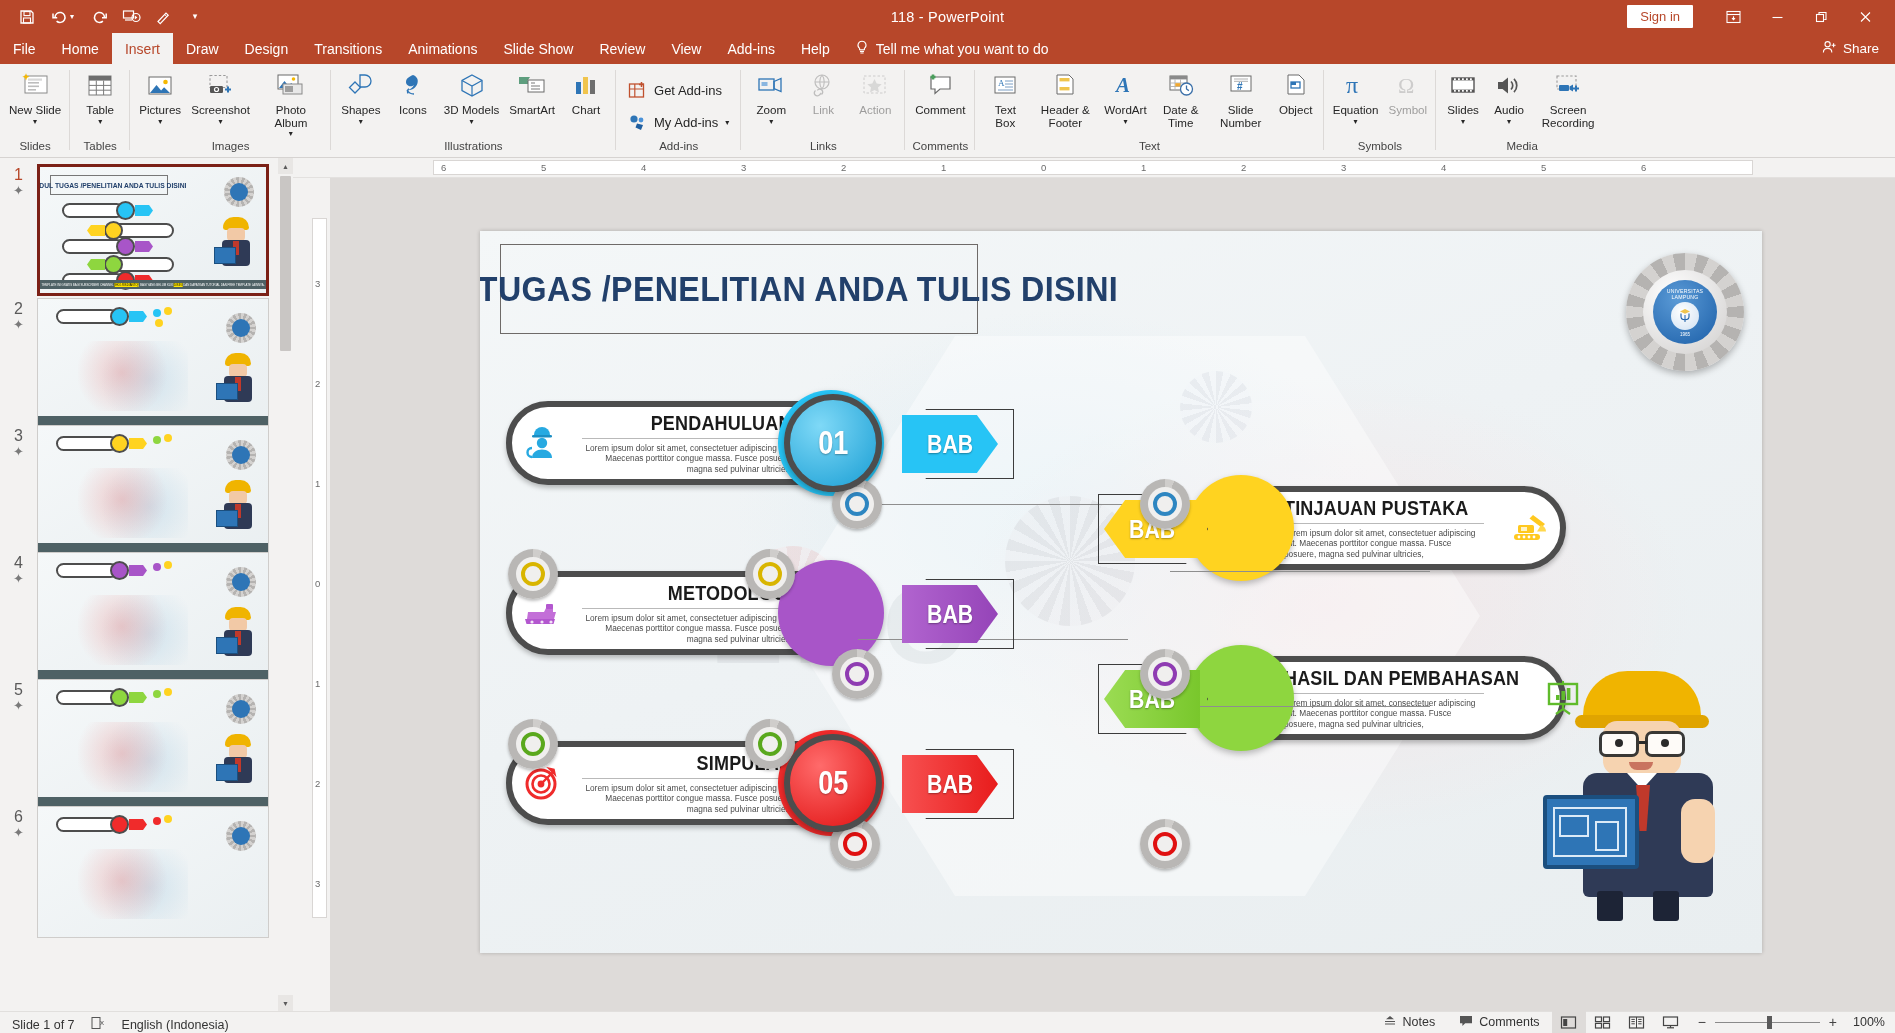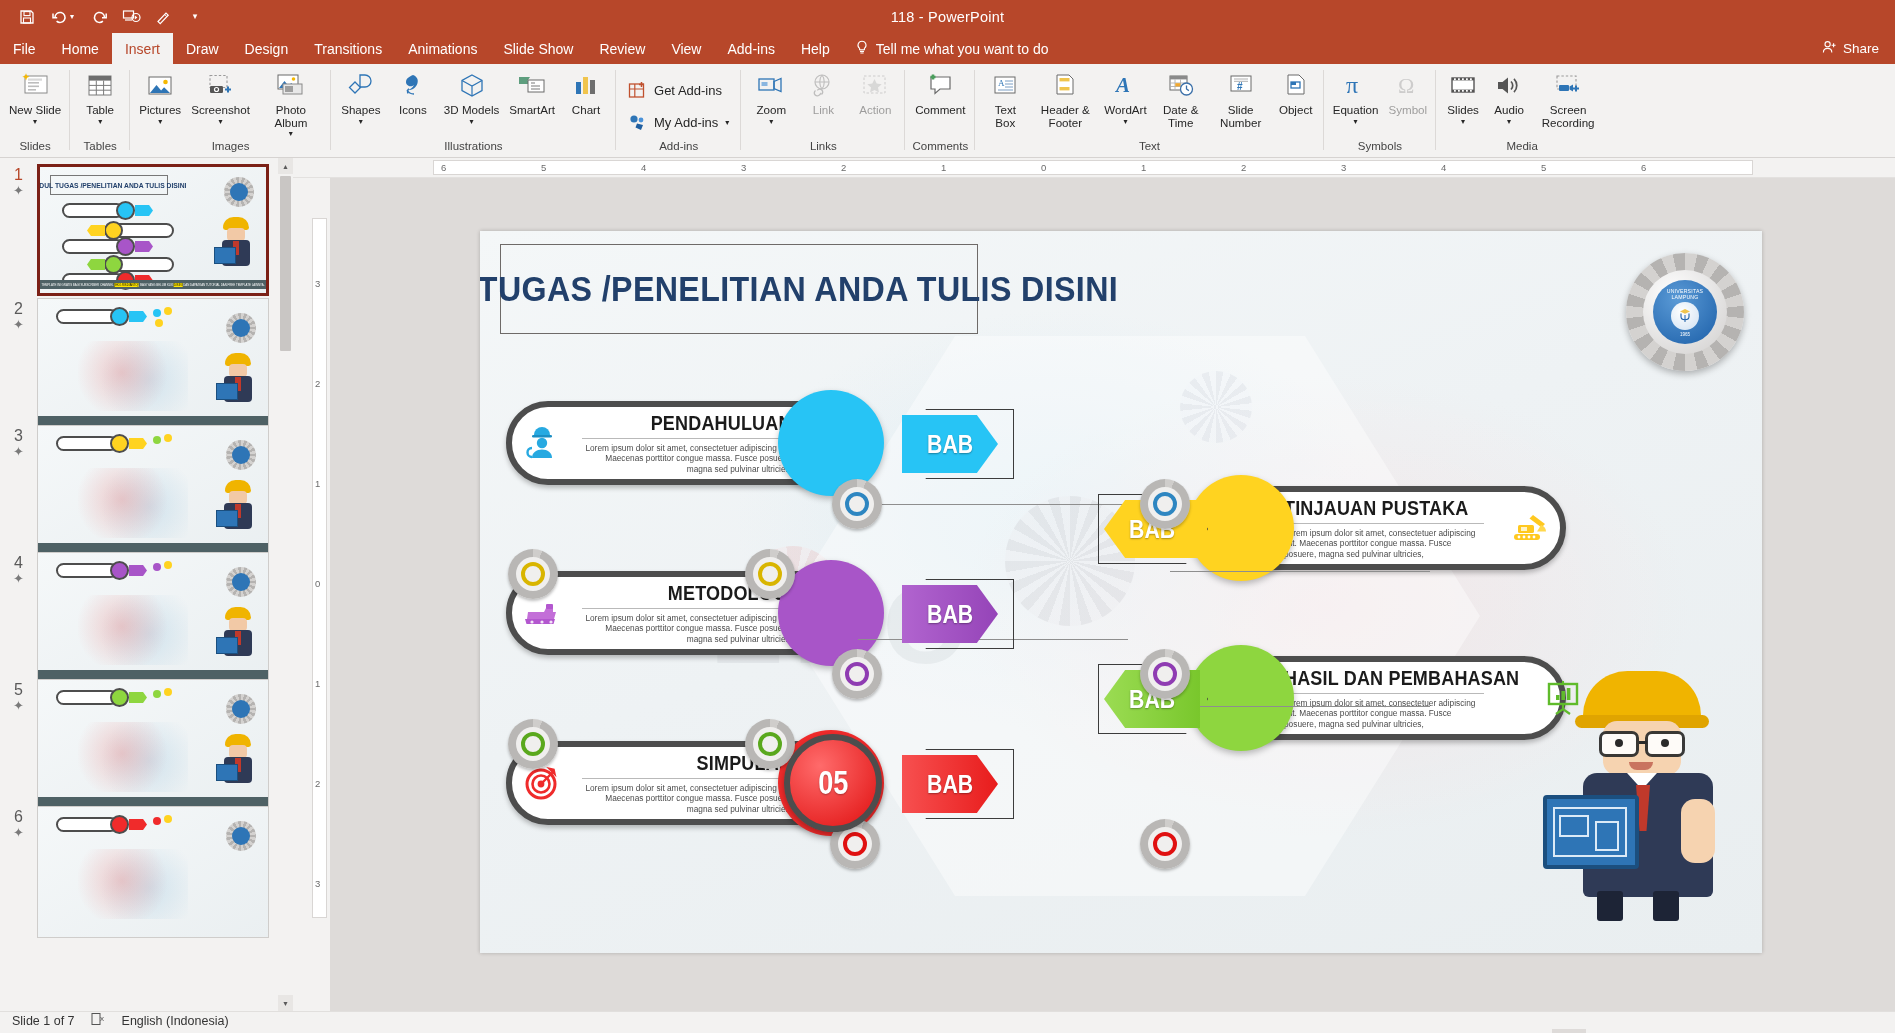--- a/index.html
+++ b/index.html
@@ -271,21 +271,21 @@
     font-weight: bold; font-size: 13px; color: #fff;
     transform: scaleX(.9); white-space: nowrap; letter-spacing: .1px;
   }
   .hl { background: #ffe600; color: #1a1a1a; padding: 0 2px; }
   .hl2 { background: #ffe600; color: #1a1a1a; padding: 0 2px; }
 
   
   .statusbar {
     position: absolute; left: 0; top: 1011px; width: 1895px; height: 22px;
     background: #f3f2f1; border-top: 1px solid #e1dfdd;
-    display: flex; align-items: flex-start; font-size: 12.5px; color: #333; flex-direction: column;
+    display: flex; align-items: flex-end; font-size: 12.5px; color: #333;
   }
   .sb-left { display: flex; align-items: center; gap: 16px; padding-left: 12px; }
   .sb-right { margin-left: auto; display: flex; align-items: center; gap: 0; padding-right: 10px; }
   .sb-btn {
     display: flex; align-items: center; gap: 6px; padding: 0 12px; height: 22px;
   }
   .view-btn {
     width: 34px; height: 22px; display: flex; align-items: center; justify-content: center;
   }
   .view-btn.active { background: #dedbd9; }
@@ -332,20 +332,46 @@
     </div>
     <div class="qat-btn">
       <svg width="17" height="16" viewBox="0 0 17 16">
           <path d="M3 12.5L11 4l2.2 2.2-8 8.5z" fill="none" stroke="#fff" stroke-width="1.2"></path>
           <path d="M9.6 5.4l2.2 2.2" stroke="#fff" stroke-width="1"></path>
         </svg>
     </div>
     <div class="qat-btn" style="font-size:9px;">▾</div>
   </div>
   <div class="title-text">118  -  PowerPoint</div>
+  <div class="tb-right">
+    <div class="signin">Sign in</div>
+    <div class="win-btn">
+      <svg width="15" height="14" viewBox="0 0 15 14">
+          <rect x="1" y="1.5" width="13" height="11" fill="none" stroke="#fff" stroke-width="1.1"></rect>
+          <path d="M1 4.5h13" stroke="#fff" stroke-width="1.1"></path>
+          <path d="M7.5 6.3v3.4M6 8.1l1.5 1.6L9 8.1" stroke="#fff" stroke-width="1.1" fill="none"></path>
+        </svg>
+    </div>
+    <div class="win-btn">
+      <svg width="13" height="12" viewBox="0 0 13 12">
+          <path d="M1.5 6.5h10" stroke="#fff" stroke-width="1.1"></path>
+        </svg>
+    </div>
+    <div class="win-btn">
+      <svg width="13" height="12" viewBox="0 0 13 12">
+          <rect x="1.5" y="3.5" width="7" height="7" fill="none" stroke="#fff" stroke-width="1.1"></rect>
+          <path d="M4 3.2V1.5h7v7H9.2" fill="none" stroke="#fff" stroke-width="1.1"></path>
+        </svg>
+    </div>
+    <div class="win-btn">
+      <svg width="13" height="12" viewBox="0 0 13 12">
+          <path d="M2 1.5l9 9M11 1.5l-9 9" stroke="#fff" stroke-width="1.1"></path>
+        </svg>
+    </div>
+  </div>
 </div>
 
 <div class="tabstrip">
   <div class="tab">File</div>
   <div class="tab">Home</div>
   <div class="tab active">Insert</div>
   <div class="tab">Draw</div>
   <div class="tab">Design</div>
   <div class="tab">Transitions</div>
   <div class="tab">Animations</div>
@@ -1006,20 +1032,23 @@
                 <path d="M9 24c-3 0-4.5 2-4.5 4.5S6.5 33 9 33" fill="none" stroke="#27a9e1" stroke-width="2.4"></path>
               </svg>
           </div>
           <div class="cardtext" style="flex:1; padding-right:58px; align-items:flex-end;">
             <div class="cardtitle">PENDAHULUAN</div>
             <div class="cardrule" style="width:210px;"></div>
             <div class="cardbody" style="width:210px; text-align:right;">Lorem ipsum dolor sit amet, consectetuer adipiscing elit. Maecenas porttitor congue massa. Fusce posuere, magna sed pulvinar ultricies,</div>
           </div>
         </div>
         <div style="position:absolute;left:272px;top:-11px;width:106px;height:106px;border-radius:50%;background:#27c4f5;box-shadow:0 3px 6px rgba(0,0,0,.25);"></div>
+        <div class="numcircle" style="left:278px; background:radial-gradient(circle at 35% 30%, #7fd9f7, #199ed4);">
+          <span>01</span>
+        </div>
         <div class="bab right" style="left:396px; background:#27c4f5;">
           <span>BAB</span>
         </div>
       </div>
       <div class="cgear" style="left:352px; top:248px;">
           <div class="outer"></div>
           <div class="mid"></div>
           <div class="inner" style="border-color:#2e86c1;"></div>
         </div>
       <div class="cgear" style="left:660px; top:248px;">

